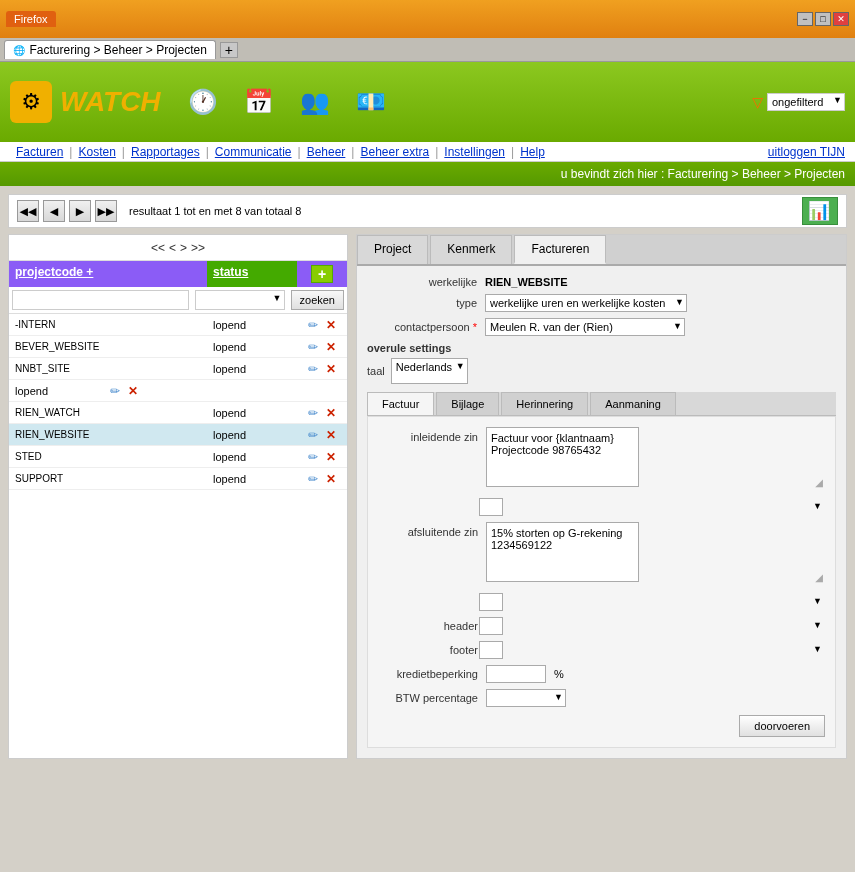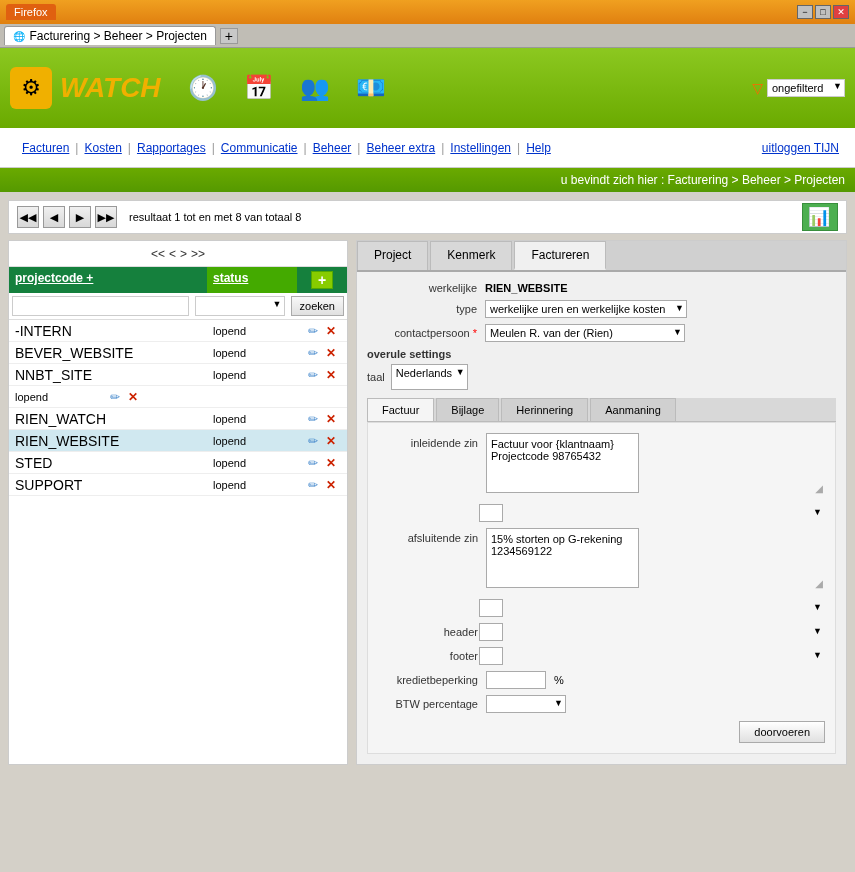--- a/index.html
+++ b/index.html
@@ -1,21 +1,21 @@
 <!DOCTYPE html>
 <html><head>
   <meta charset="utf-8">
   <style>
     * { box-sizing: border-box; margin: 0; padding: 0; font-family: Arial, sans-serif; font-size: 12px; }
     body { background: #d4d0c8; width: 855px; min-height: 872px; overflow: hidden; }
 
     
     .browser-titlebar {
       background: linear-gradient(to bottom, #f0a020, #e08010);
-      height: 24px;
+      height: 38px;
       display: flex;
       align-items: center;
       padding: 0 6px;
       gap: 6px;
     }
     .browser-title-text {
       background: #e06010;
       color: white;
       padding: 2px 8px;
       font-size: 11px;
@@ -118,24 +118,24 @@
       position: absolute;
       right: 3px; top: 2px;
       font-size: 9px;
       pointer-events: none;
     }
 
     
     .nav-menu {
       background: white;
       border-bottom: 1px solid #ccc;
-      height: 40px;
-      display: flex;
-      align-items: center;
-      padding: 0 16px;
+      height: 20px;
+      display: flex;
+      align-items: center;
+      padding: 0 10px;
       gap: 0;
     }
     .nav-item {
       color: #0033cc;
       text-decoration: underline;
       cursor: pointer;
       padding: 0 6px;
       font-size: 12px;
     }
     .nav-separator { color: #999; }
@@ -216,21 +216,21 @@
       align-items: center;
       justify-content: center;
       gap: 4px;
       border-bottom: 1px solid #ddd;
       font-size: 11px;
     }
     .nav-arrow { cursor: pointer; color: #333; }
 
     .table-header-row {
       display: flex;
-      background: #15803d;
+      background: #8b5cf6;
     }
     .th-projectcode {
       flex: 1;
       padding: 4px 6px;
       color: white;
       font-weight: bold;
       cursor: pointer;
       text-decoration: underline;
     }
     .th-status {
@@ -301,21 +301,21 @@
     .project-row {
       display: flex;
       border-bottom: 1px solid #eee;
       align-items: center;
       height: 22px;
     }
     .project-row.selected { background: #d0e8f0; }
     .cell-code {
       flex: 1;
       padding: 2px 6px;
-      font-size: 14px;
+      font-size: 10px;
     }
     .cell-status {
       width: 90px;
       padding: 2px 6px;
       font-size: 11px;
     }
     .cell-actions {
       width: 50px;
       display: flex;
       gap: 2px;

